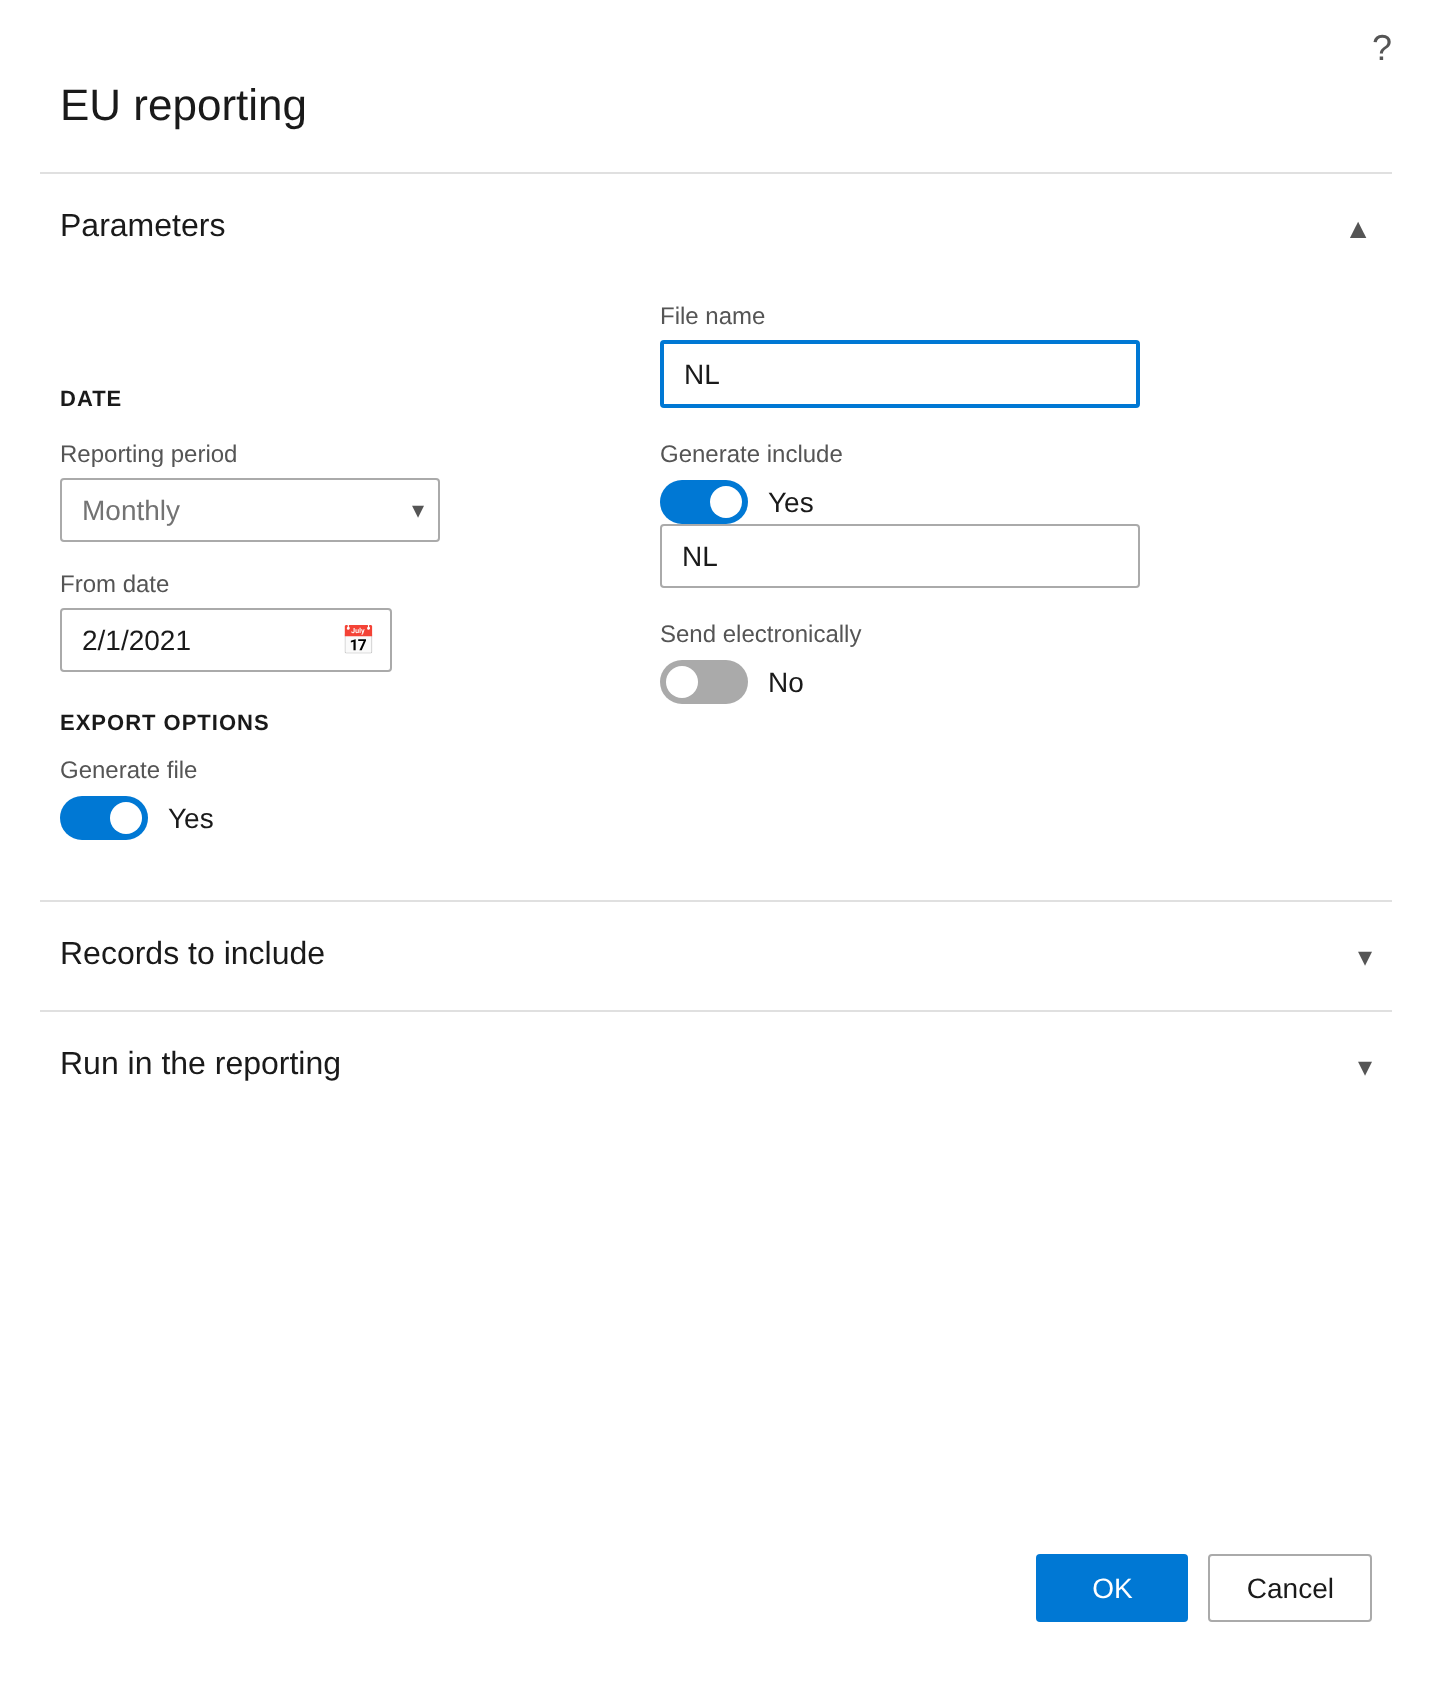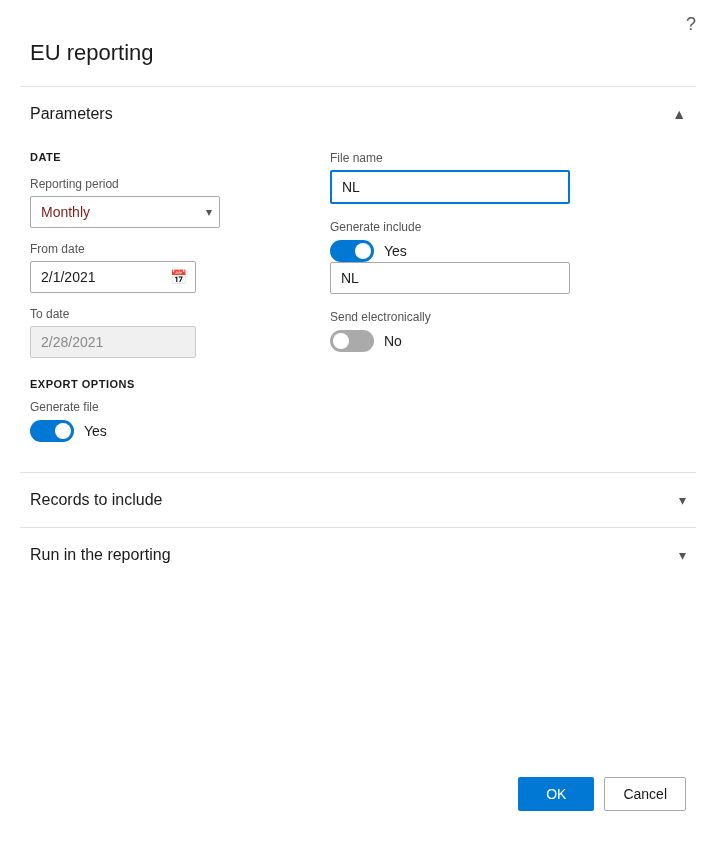--- a/index.html
+++ b/index.html
@@ -48,20 +48,21 @@
     }
     .parameters-content {
       padding: 10px 10px 30px 10px;
     }
     .two-col {
       display: flex;
       gap: 40px;
     }
     .left-col {
       flex: 0 0 260px;
+      margin-top: 43px;
     }
     .right-col {
       flex: 1;
     }
     .section-label {
       font-size: 11px;
       font-weight: 700;
       letter-spacing: 0.5px;
       color: #1a1a1a;
       margin-bottom: 14px;
@@ -80,21 +81,21 @@
       display: inline-block;
       width: 190px;
     }
     .dropdown-select {
       width: 100%;
       padding: 7px 30px 7px 10px;
       border: 1px solid #aaa;
       border-radius: 2px;
       background: #fff;
       font-size: 14px;
-      color: #7f1d1d;
+      color: #737373;
       appearance: none;
       cursor: pointer;
     }
     .dropdown-arrow {
       position: absolute;
       right: 8px;
       top: 50%;
       transform: translateY(-50%);
       pointer-events: none;
       font-size: 12px;
@@ -253,26 +254,20 @@
         </div>
 
         <div class="field-group">
           <div class="field-label">From date</div>
           <div class="date-input-wrapper">
             <input type="text" class="date-input" value="2/1/2021" style="">
             <span class="cal-icon">📅</span>
           </div>
         </div>
 
-        <div class="field-group">
-          <div class="field-label">To date</div>
-          <div class="date-input-wrapper">
-            <input type="text" class="date-input readonly" value="2/28/2021" readonly="" style="">
-          </div>
-        </div>
 
         <div class="export-label">EXPORT OPTIONS</div>
 
         <div class="field-label">Generate file</div>
         <div class="toggle-row">
           <div class="toggle">
             <div class="toggle-track on">
               <div class="toggle-thumb"></div>
             </div>
           </div>

